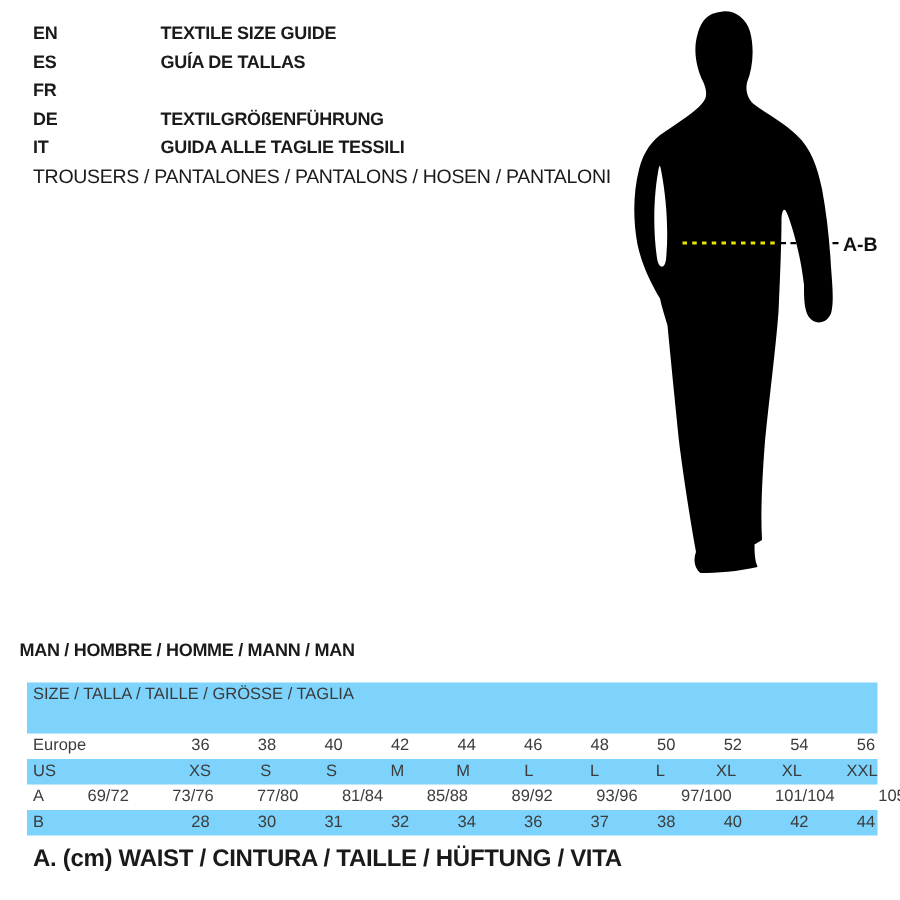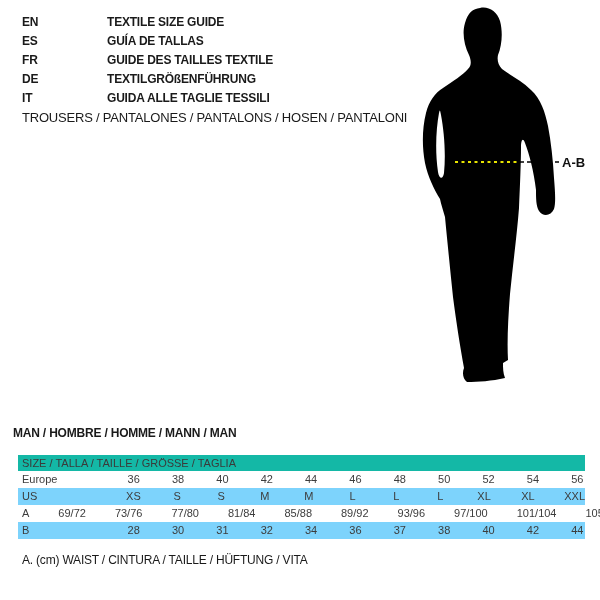--- a/index.html
+++ b/index.html
@@ -13,44 +13,43 @@
   .lang-row{display:flex;height:19px;align-items:center;gap:47px;}
   .lang-code{width:38px;font-size:12px;font-weight:700;letter-spacing:-0.2px;}
   .lang-label{font-size:12px;font-weight:700;letter-spacing:-0.2px;}
   
   .category-title{left:22px;top:110px;font-size:13px;font-weight:400;letter-spacing:-0.2px;}
   .gender-title{left:13px;top:426px;font-size:12px;font-weight:700;letter-spacing:-0.2px;}
   
   .figure-wrap{left:410px;top:2px;width:180px;height:400px;}
   
   .size-table{left:18px;top:455px;width:567px;font-size:11px;color:#3c3c3c;}
-  .st-header{background:#14b8a6;height:16px;line-height:16px;padding-left:4px;color:#3a3a3a;}
+  .st-header{background:#7dd3fc;height:34px;line-height:16px;padding-left:4px;color:#3a3a3a;}
   .st-row{display:flex;height:17px;line-height:17px;gap:29px;}
   .st-row.stripe{background:#7dd3fc;}
   .st-label{width:75px;padding-left:4px;text-align:left;}
   .st-cell{flex:1;text-align:center;}
   
   .footnotes{left:22px;top:551px;}
-  .footnote{font-size:12px;font-weight:400;letter-spacing:-0.2px;height:19px;line-height:19px;}
+  .footnote{font-size:16px;font-weight:700;letter-spacing:-0.2px;height:19px;line-height:19px;margin-top:12px;}
 </style>
 </head>
 <body>
 
 <div class="abs lang-block">
   <div class="lang-row">
     <span class="lang-code">EN</span>
     <span class="lang-label">TEXTILE SIZE GUIDE</span>
   </div>
   <div class="lang-row">
     <span class="lang-code">ES</span>
     <span class="lang-label">GUÍA DE TALLAS</span>
   </div>
   <div class="lang-row">
     <span class="lang-code">FR</span>
-    <span class="lang-label">GUIDE DES TAILLES TEXTILE</span>
   </div>
   <div class="lang-row">
     <span class="lang-code">DE</span>
     <span class="lang-label">TEXTILGRÖßENFÜHRUNG</span>
   </div>
   <div class="lang-row">
     <span class="lang-code">IT</span>
     <span class="lang-label">GUIDA ALLE TAGLIE TESSILI</span>
   </div>
 </div>

